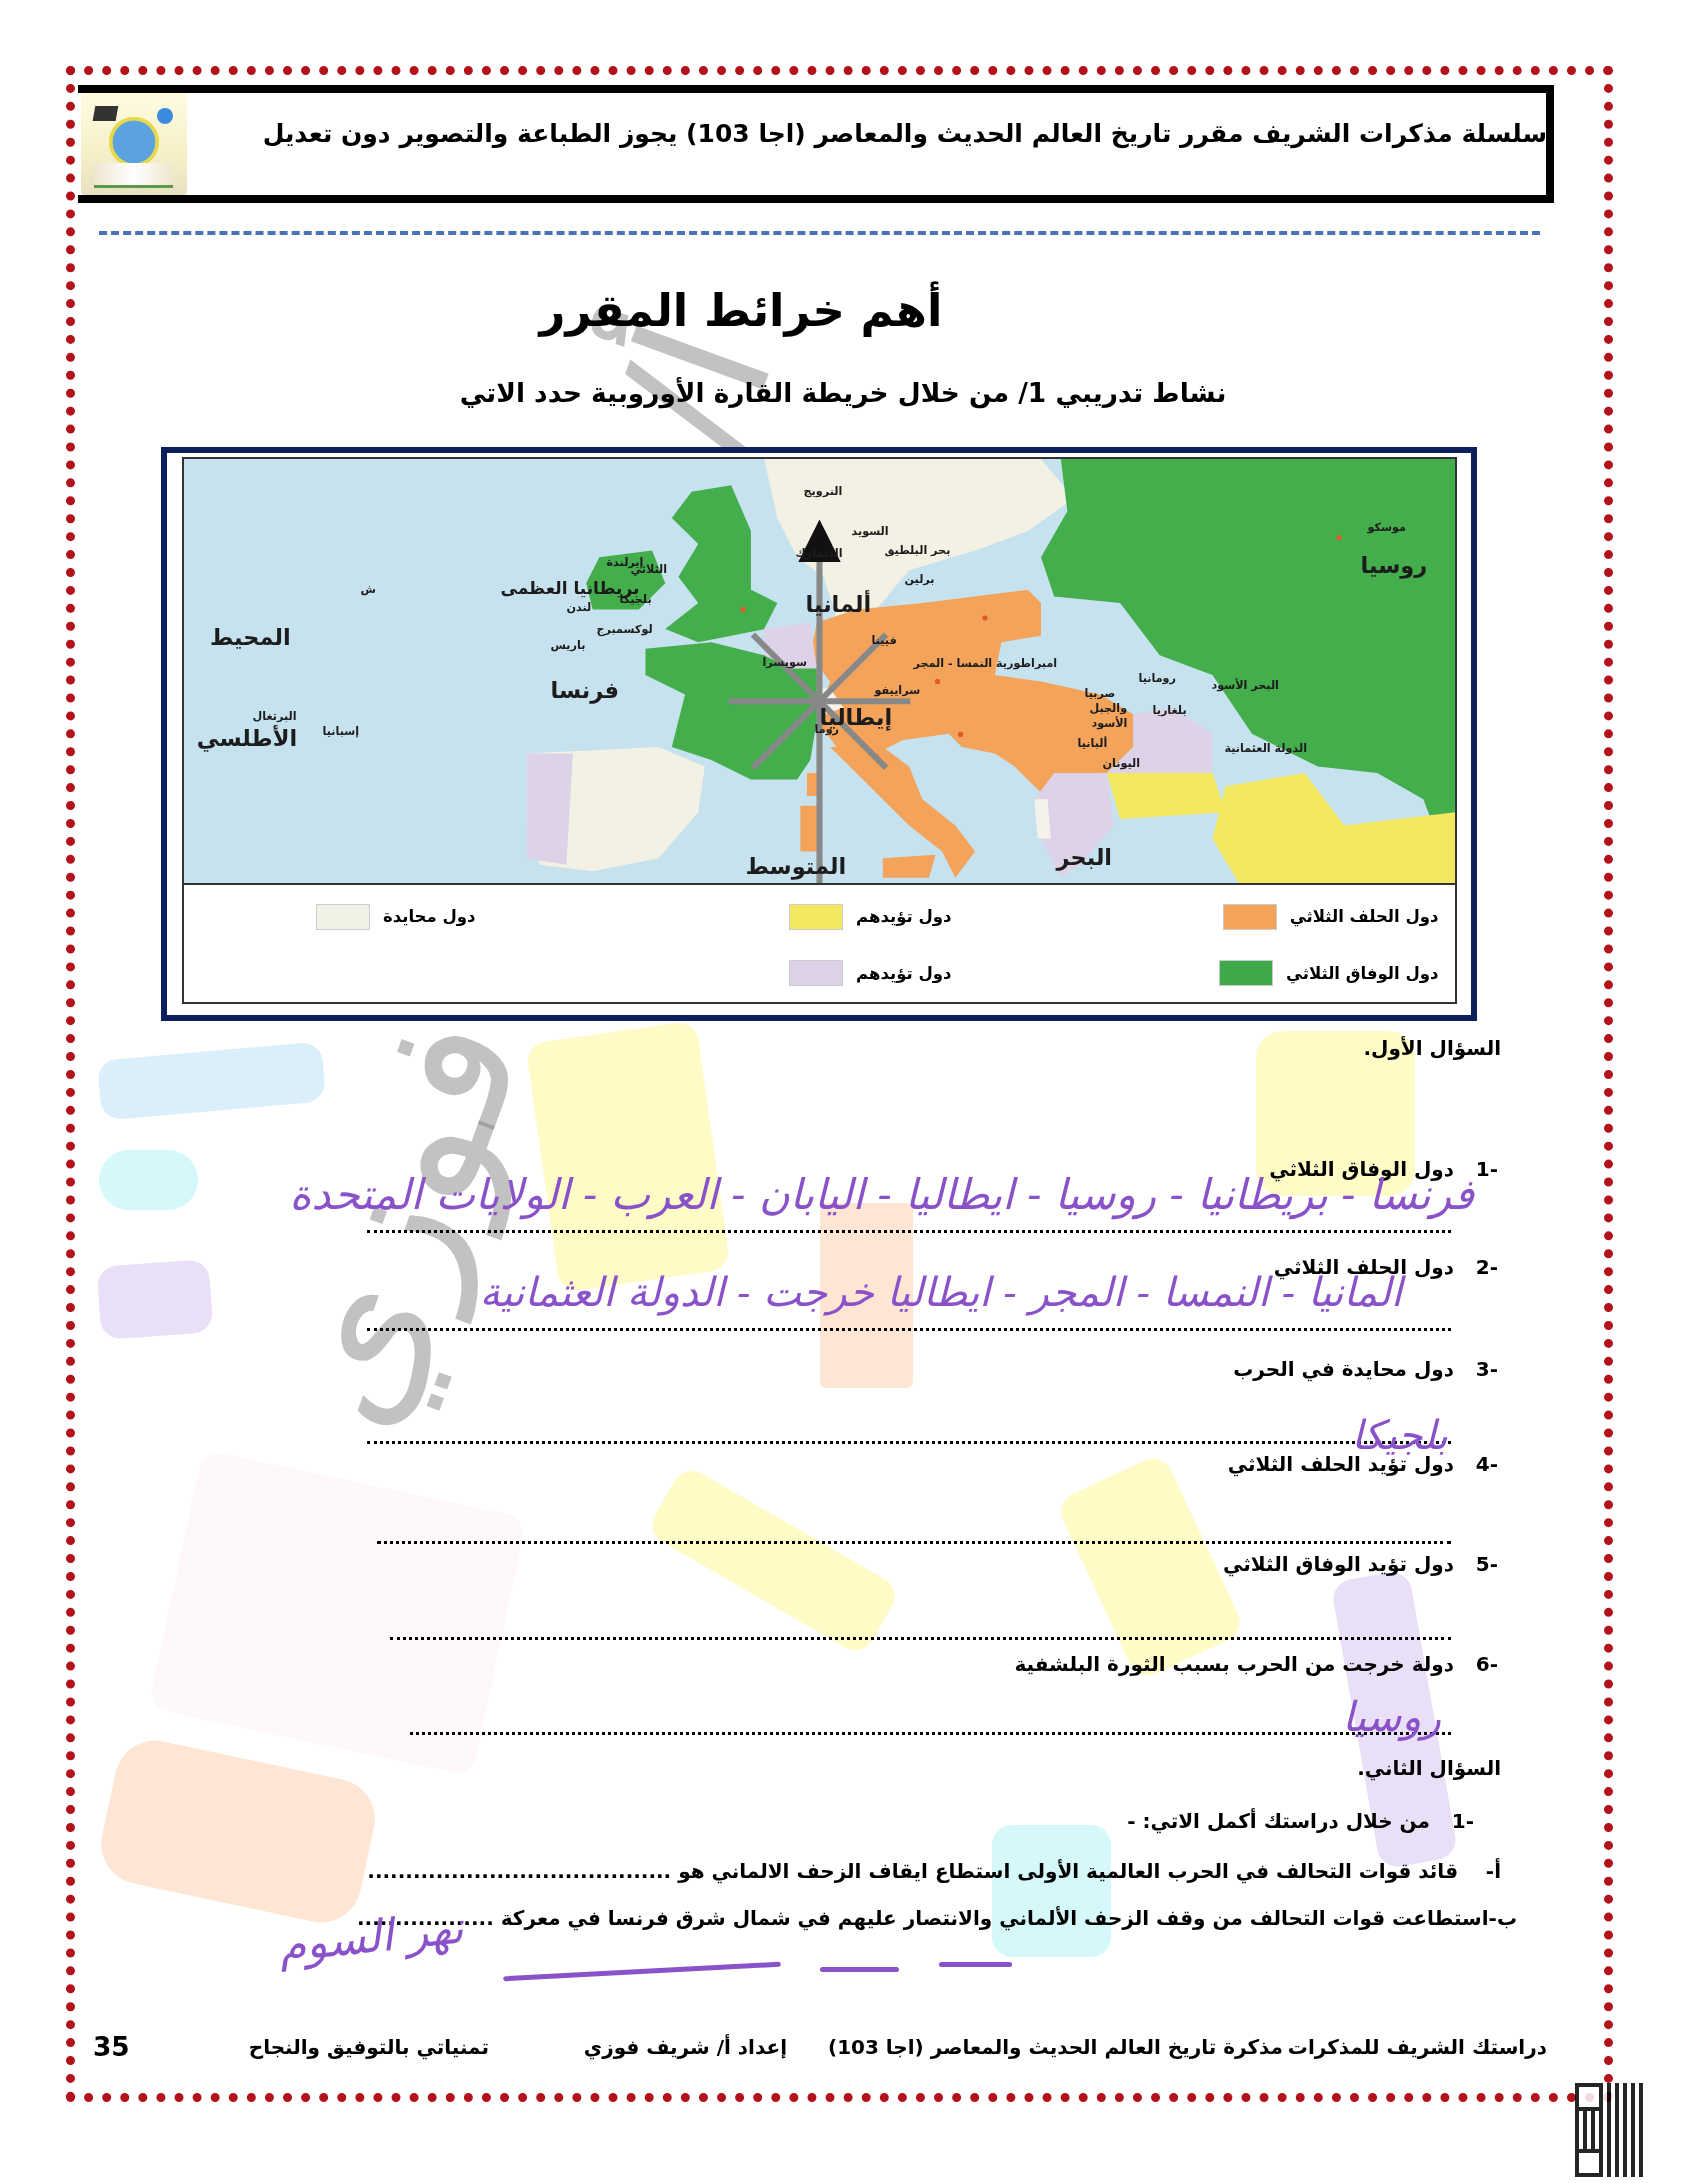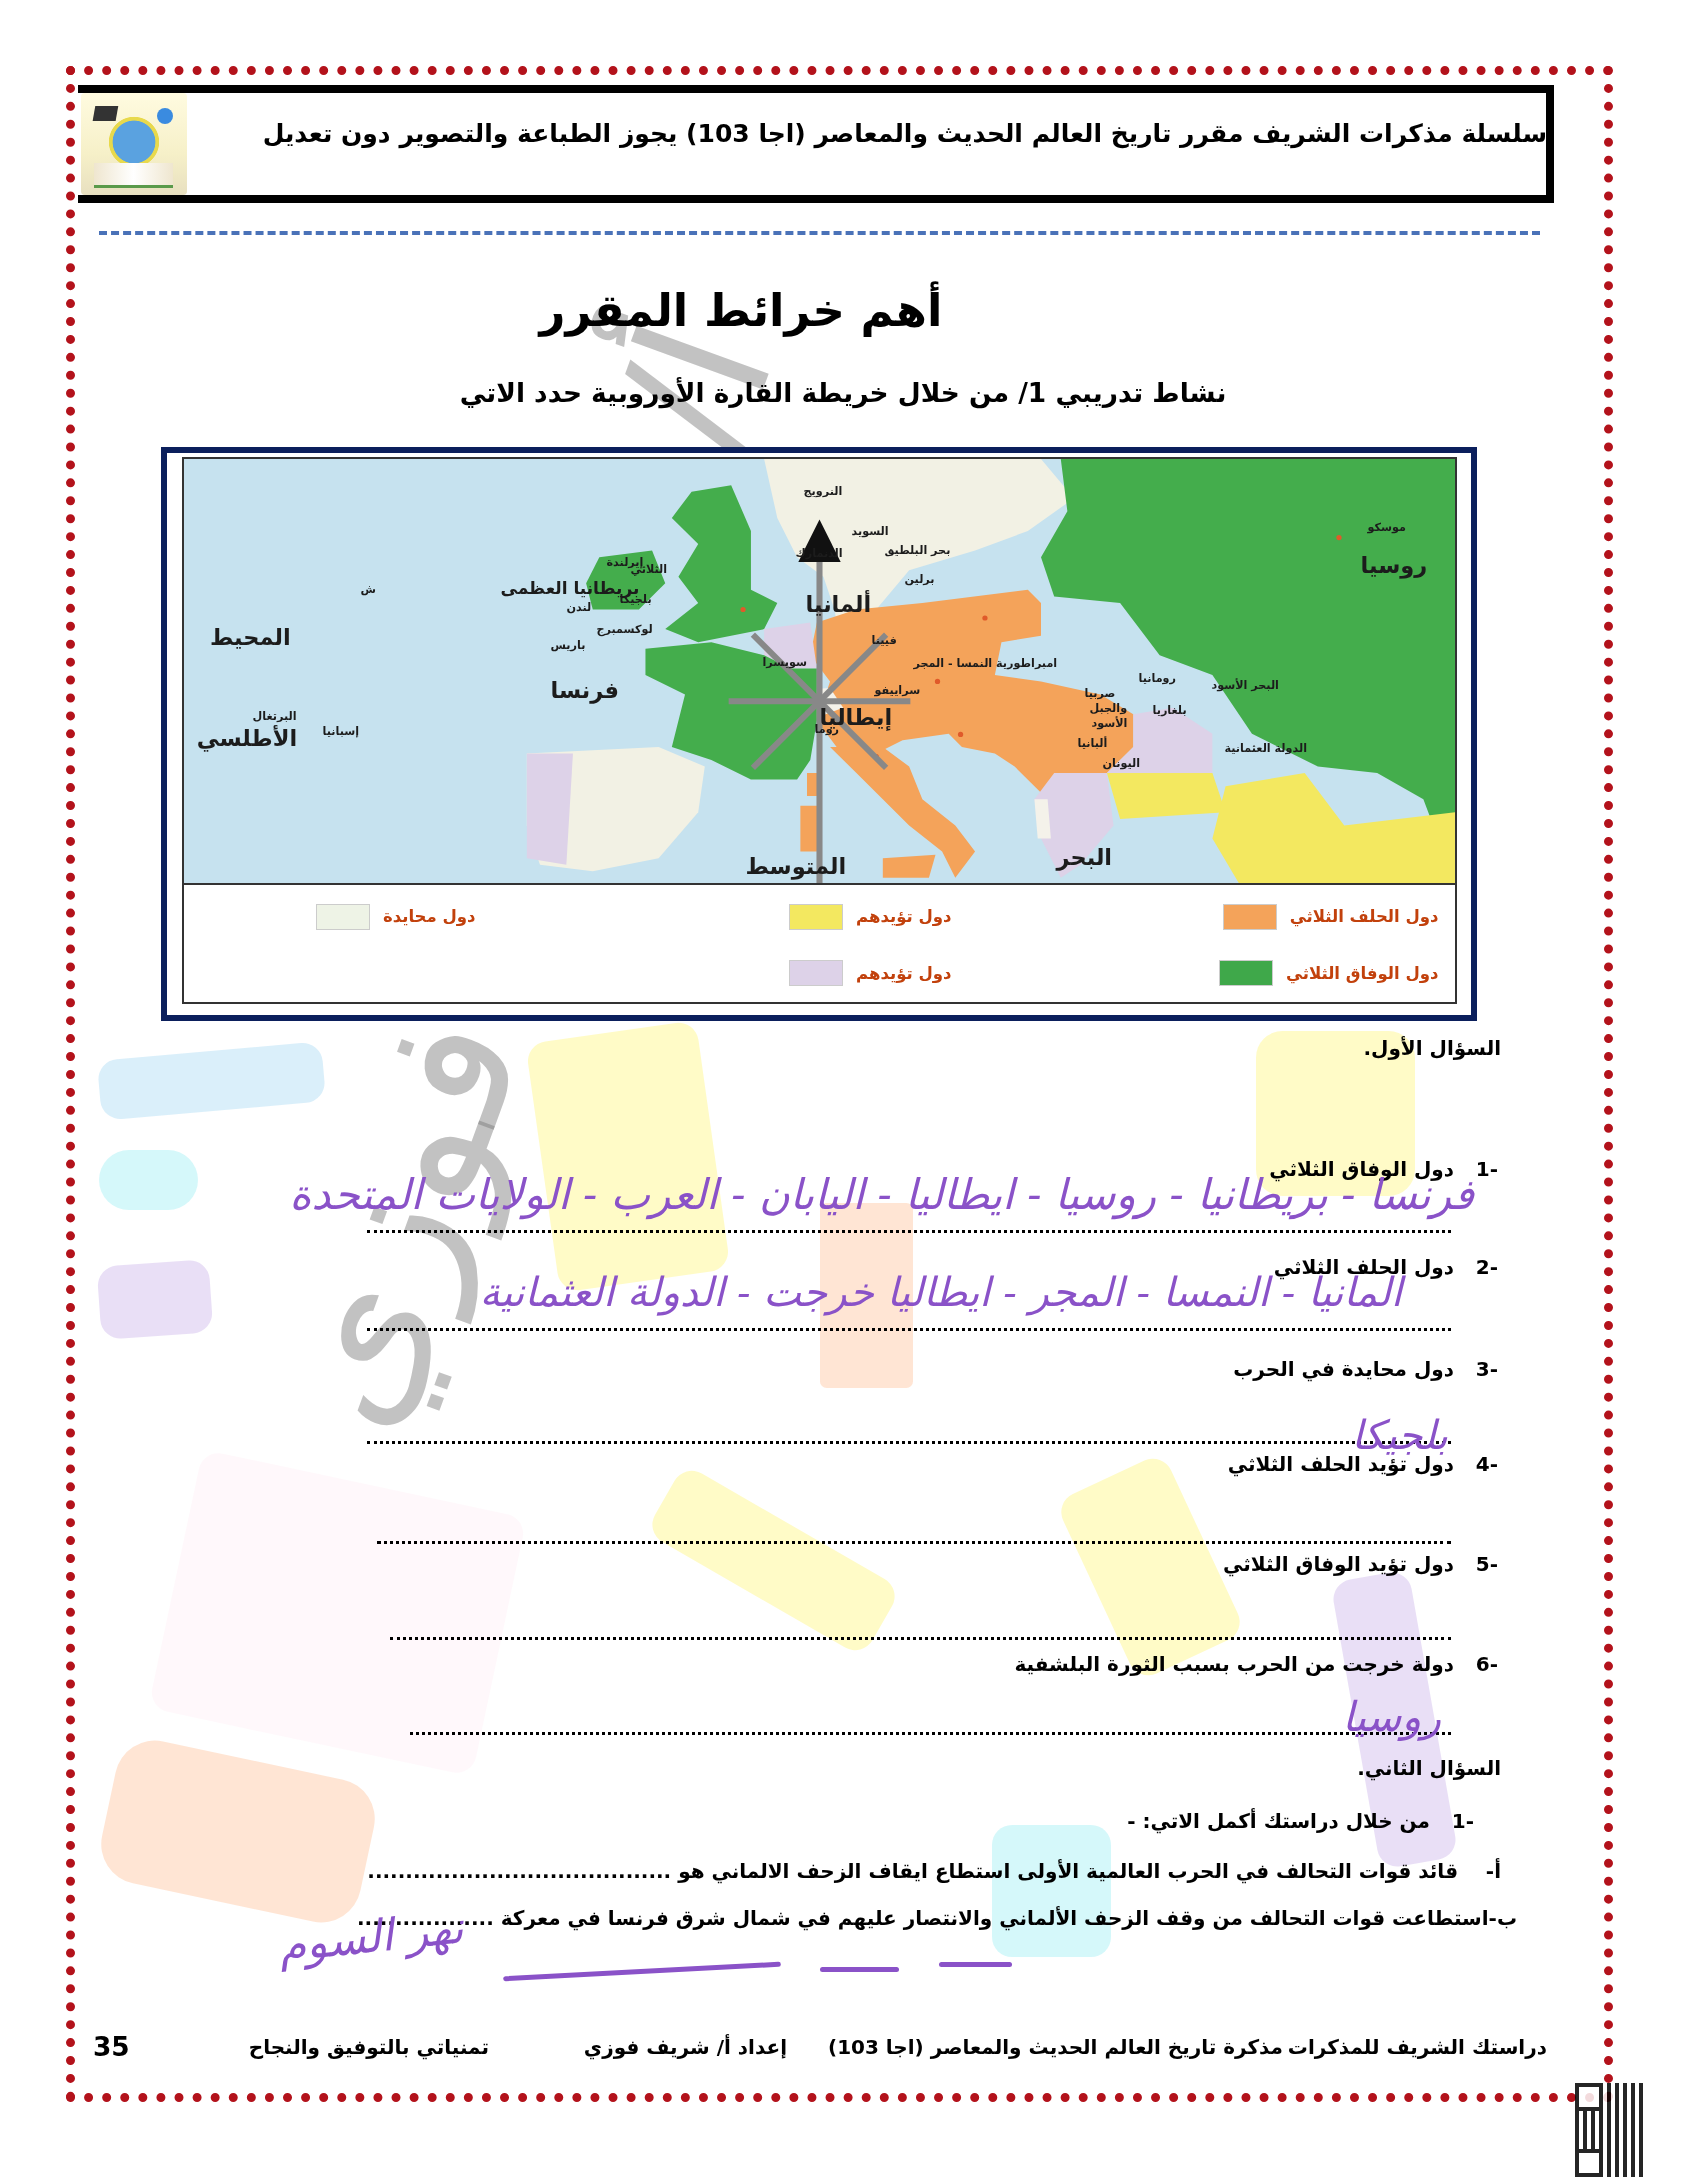--- a/index.html
+++ b/index.html
@@ -83,21 +83,21 @@
   .map-label { position:absolute; direction:rtl; white-space:nowrap; color:#1c1c1c; font-family:"DejaVu Sans", sans-serif; }
   .map-label.big { font-size:22.5px; font-weight:bold; }
   .map-label.med { font-size:17px; font-weight:bold; }
   .map-label.sm { font-size:11.2px; font-weight:bold; }
   .legend {
     position:absolute; left:14.5px; top:432px; width:1275px; height:119px;
     border:2px solid #333; border-top:none; box-sizing:border-box; background:#fff;
   }
   .legend-item { position:absolute; display:flex; flex-direction:row-reverse; align-items:center; gap:13.2px; direction:rtl; }
   .legend-swatch { width:52px; height:24px; border:0.7px solid #ccc; }
-  .legend-text { font-size:16.5px; font-weight:bold; color:#c2410c; }
+  .legend-text { font-size:16.5px; font-weight:bold; color:#000000; }
   .map-caption {
     position:absolute; left:14.5px; top:553px; width:1275px; text-align:right; direction:rtl;
     font-size:19px; font-weight:bold; padding-right:0; margin-top:-1.3px;
   }
   .compass { position:absolute; left:159px; top:130px; width:53px; height:93px; }
 
   
   .q-section-title { position:absolute; right:185px; direction:rtl; font-size:20px; font-weight:bold; text-align:right; }
   .q-item { position:absolute; right:188px; direction:rtl; font-size:20px; font-weight:bold; display:flex; gap:20px; }
   .q-num { min-width:24px; text-align:right; }

